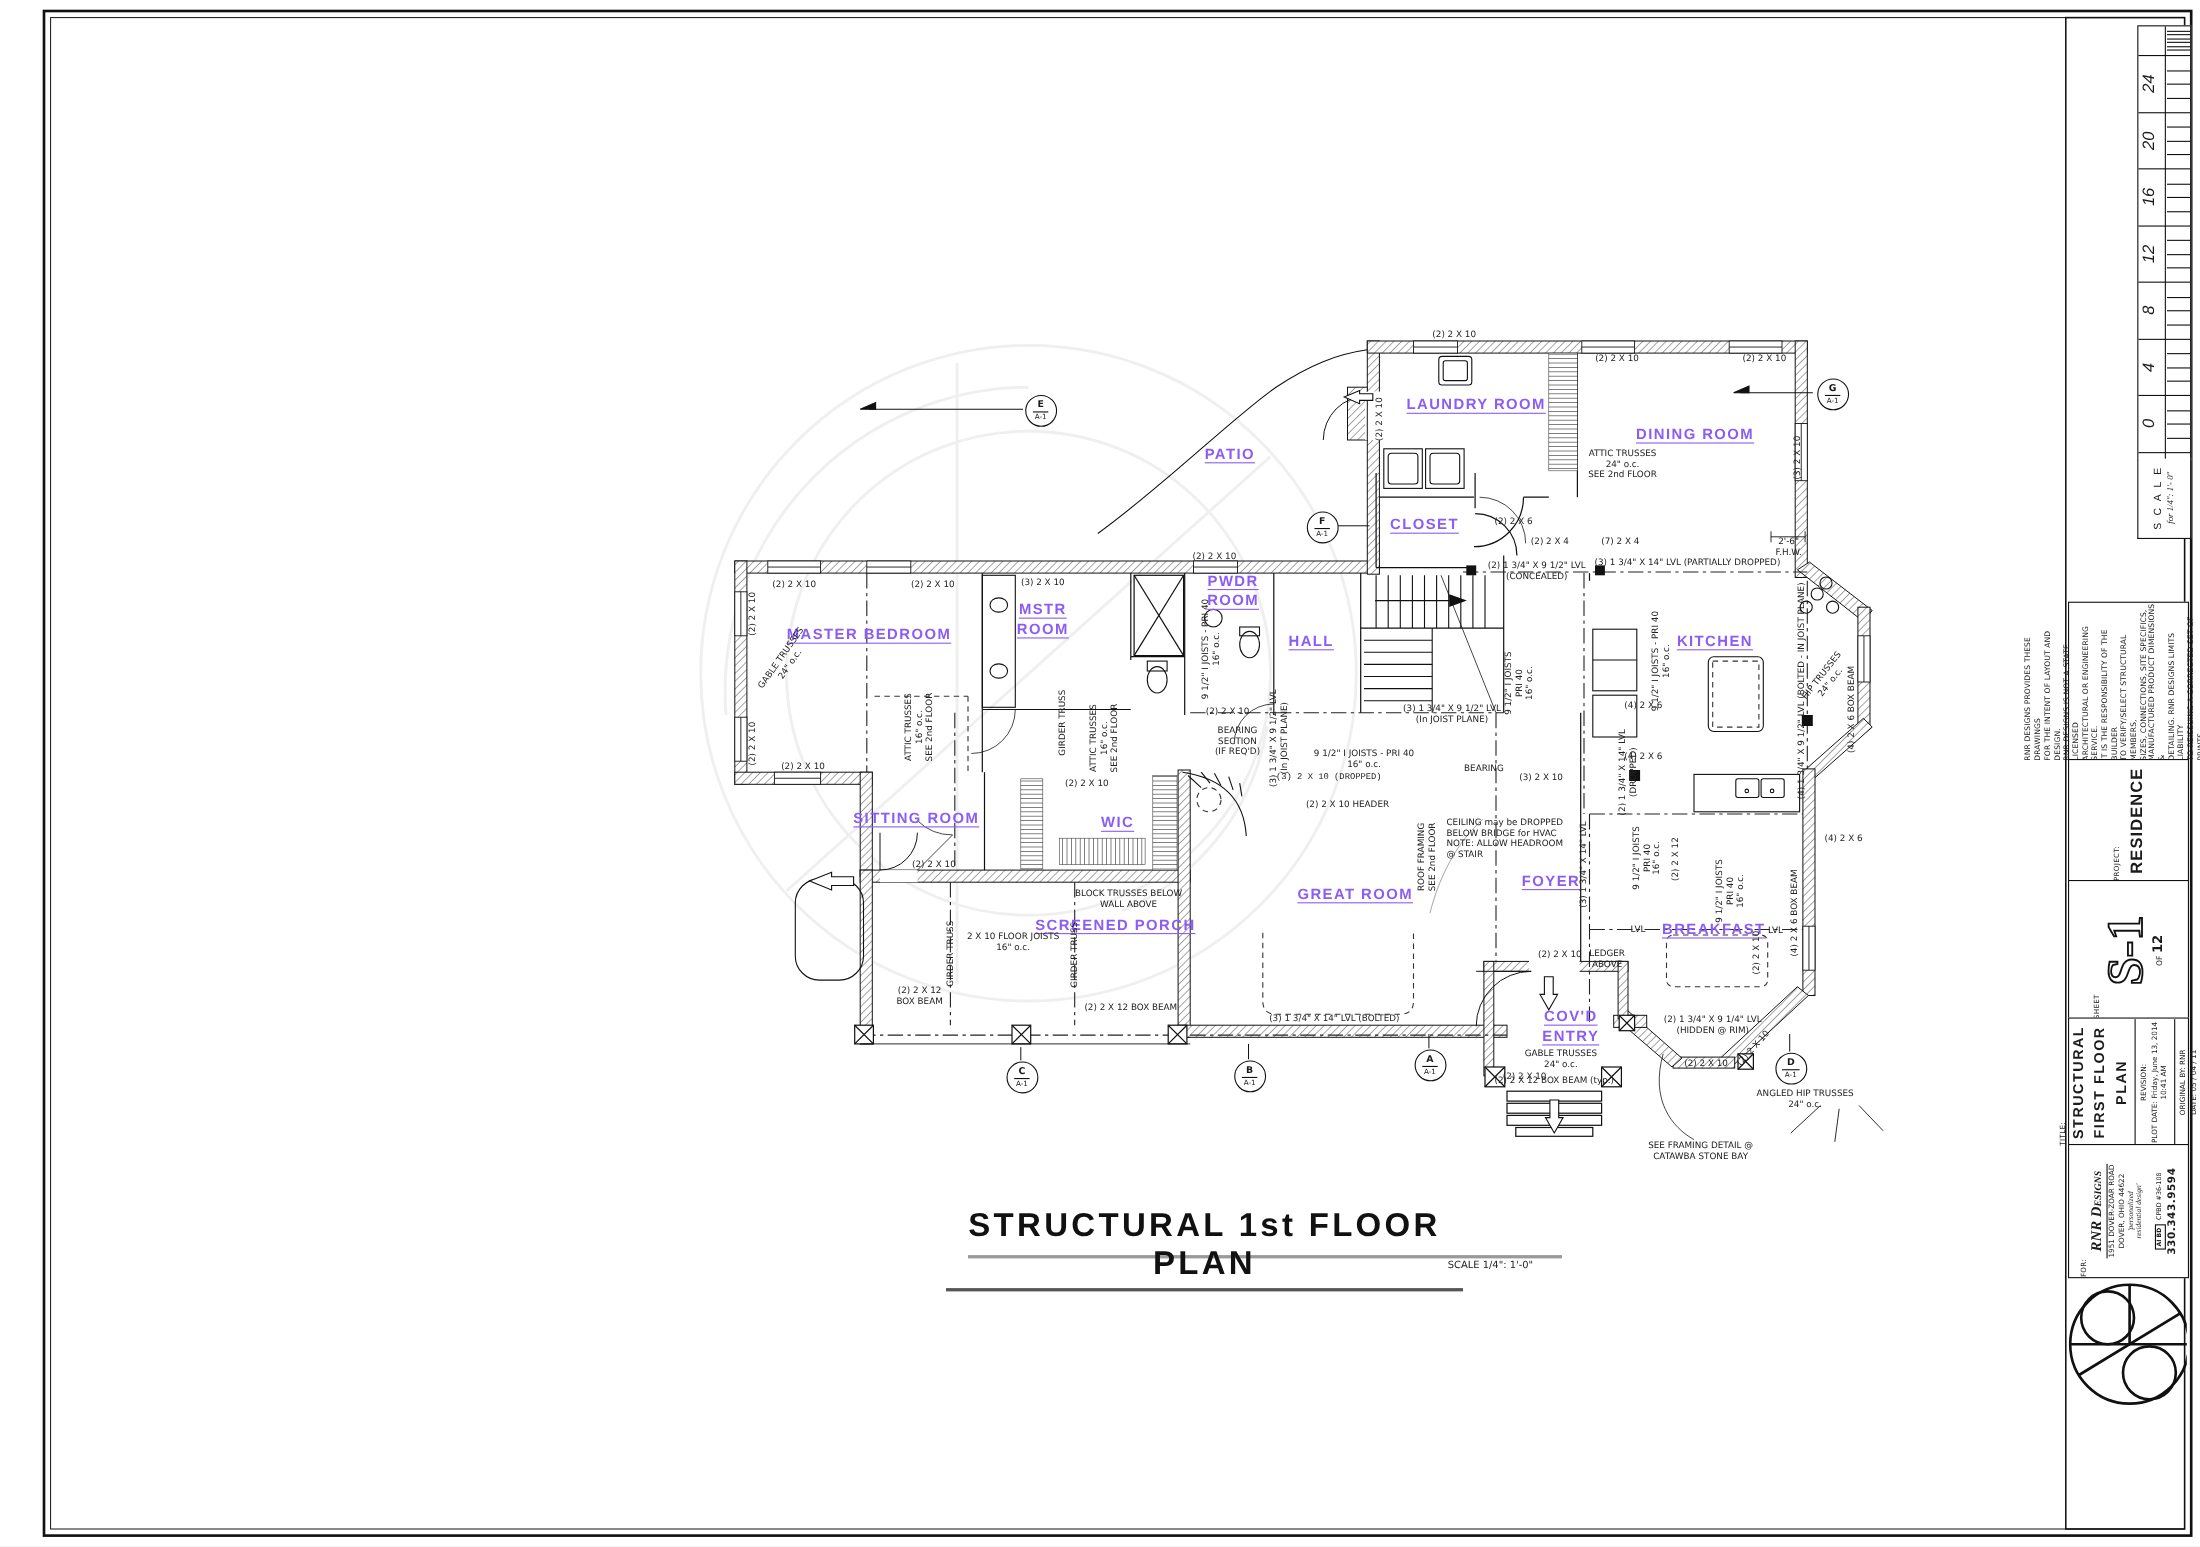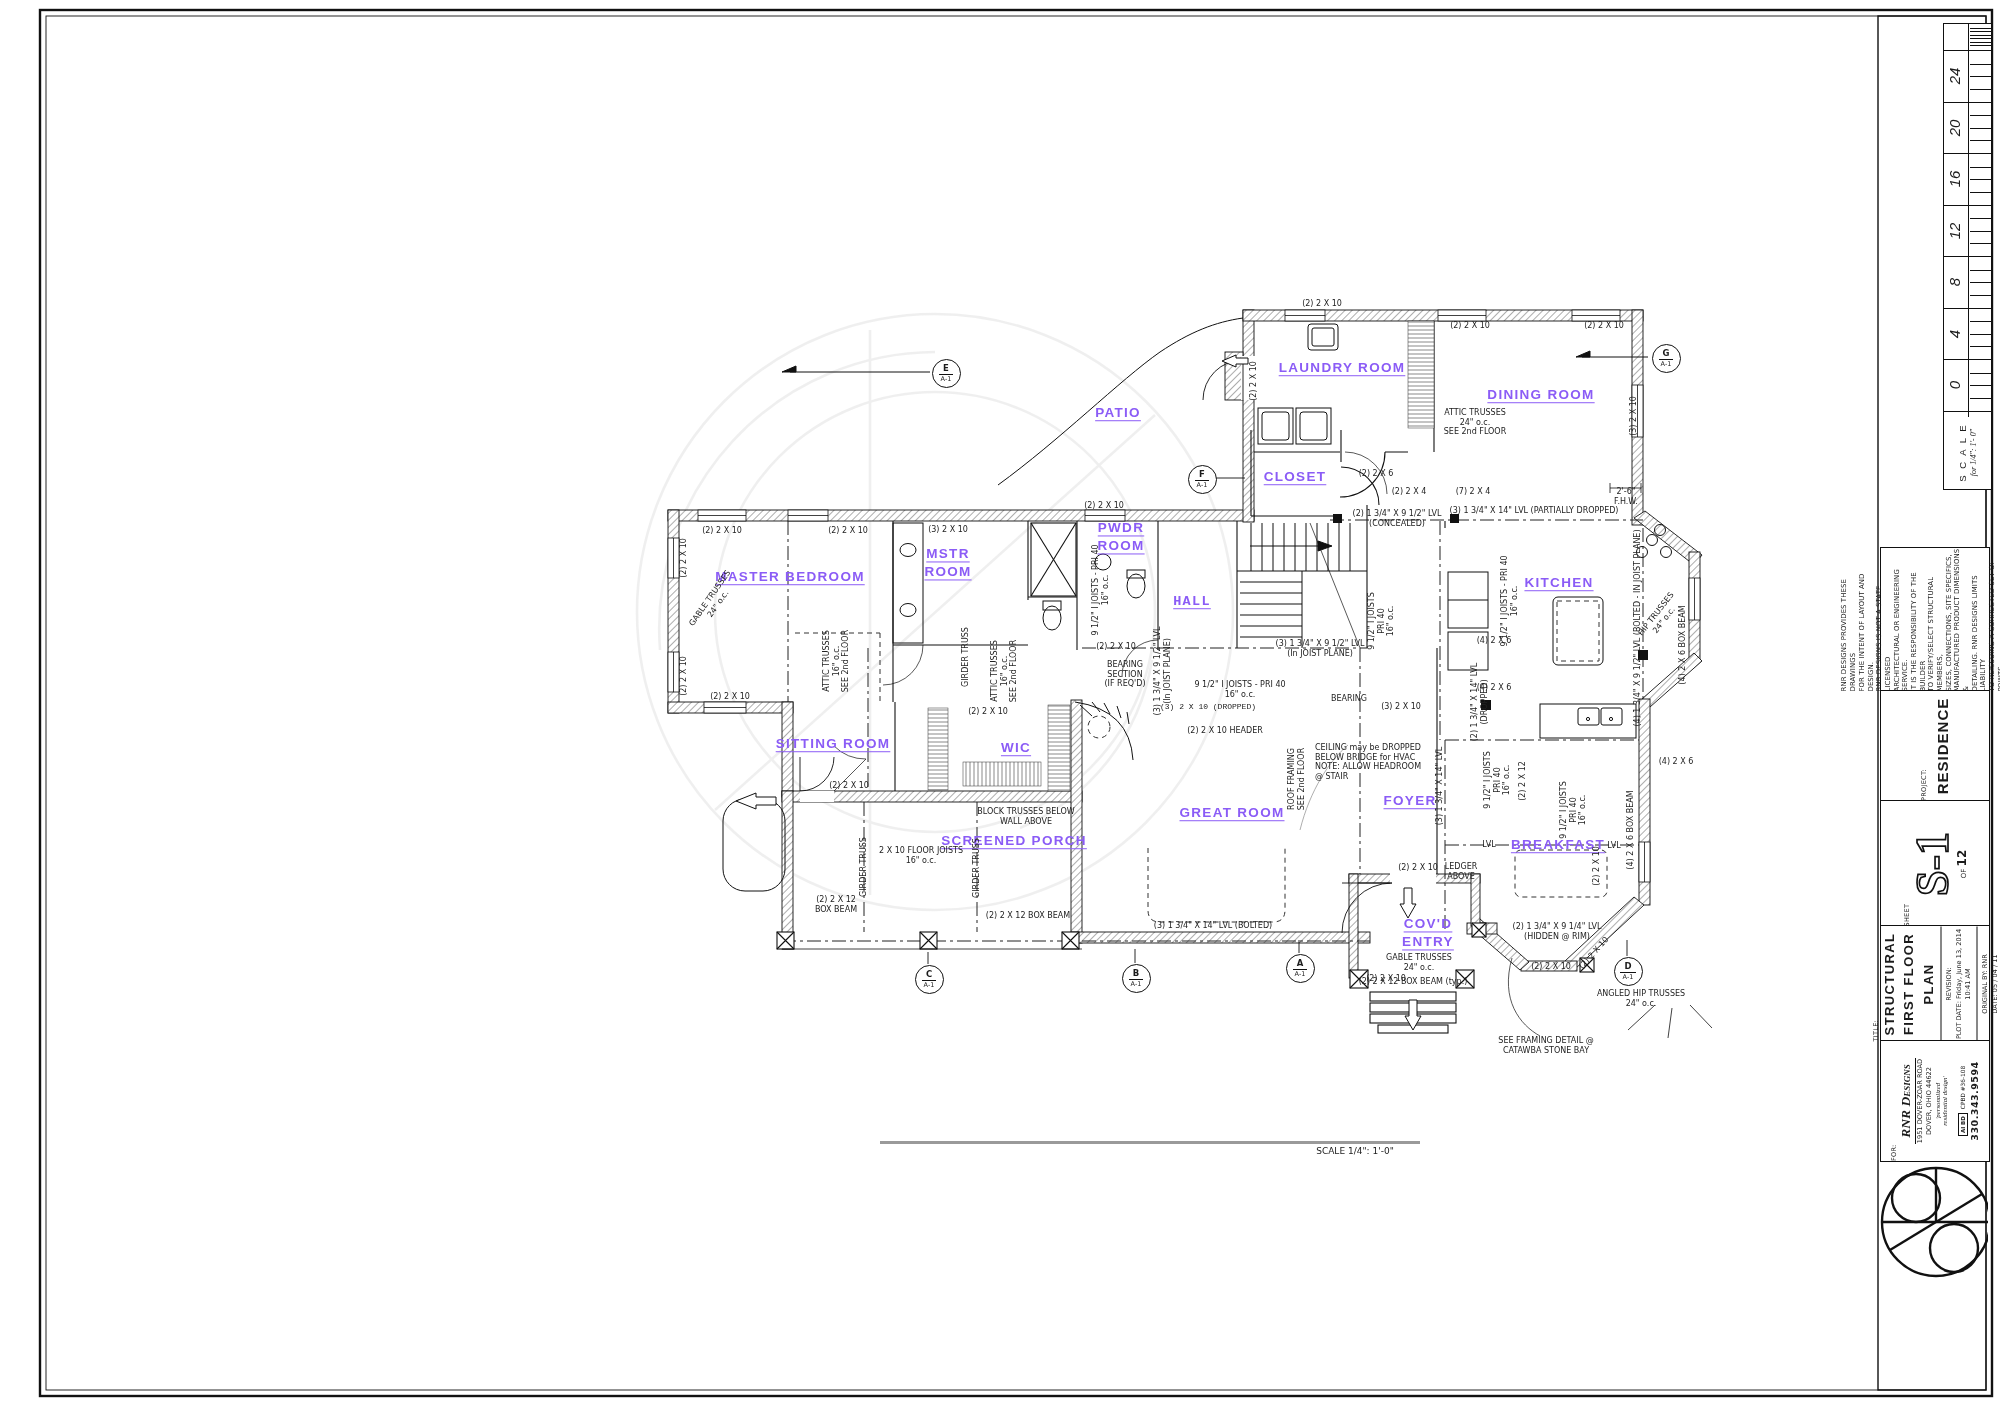--- a/index.html
+++ b/index.html
@@ -315,21 +315,21 @@
   </svg>
 
   <div id="labels" class="abs" style="left:0;top:0;width:2000px;height:1406px;z-index:5;">
       <div class="rm" style="left: 790px; top: 577px; transform: translate(-50%, -50%);">MASTER BEDROOM</div>
       <div class="rm" style="left: 833px; top: 744px; transform: translate(-50%, -50%);">SITTING ROOM</div>
       <div class="rm" style="left: 1016px; top: 748px; transform: translate(-50%, -50%);">WIC</div>
       <div class="rm" style="left: 948px; top: 563px; transform: translate(-50%, -50%);">MSTR
 ROOM</div>
       <div class="rm" style="left: 1121px; top: 537px; transform: translate(-50%, -50%);">PWDR
 ROOM</div>
-      <div class="rm" style="left: 1192px; top: 602px; transform: translate(-50%, -50%); font-family: Liberation Mono, monospace;">HALL</div>
+      <div class="rm" style="left: 1192px; top: 583px; transform: translate(-50%, -50%);">HALL</div>
       <div class="rm" style="left: 1295px; top: 477px; transform: translate(-50%, -50%);">CLOSET</div>
       <div class="rm" style="left: 1342px; top: 368px; transform: translate(-50%, -50%);">LAUNDRY ROOM</div>
       <div class="rm" style="left: 1541px; top: 395px; transform: translate(-50%, -50%);">DINING ROOM</div>
       <div class="rm" style="left: 1559px; top: 583px; transform: translate(-50%, -50%);">KITCHEN</div>
       <div class="rm" style="left: 1232px; top: 813px; transform: translate(-50%, -50%);">GREAT ROOM</div>
       <div class="rm" style="left: 1410px; top: 801px; transform: translate(-50%, -50%);">FOYER</div>
       <div class="rm" style="left: 1558px; top: 845px; transform: translate(-50%, -50%);">BREAKFAST</div>
       <div class="rm" style="left: 1428px; top: 933px; transform: translate(-50%, -50%);">COV'D
 ENTRY</div>
       <div class="rm" style="left: 1014px; top: 841px; transform: translate(-50%, -50%);">SCREENED PORCH</div>
@@ -465,20 +465,21 @@
         <span class="mk-l">F</span>
         <span class="mk-r">A-1</span>
       </div>
       <div class="mk" style="left: 1665px; top: 357px;">
         <span class="mk-l">G</span>
         <span class="mk-r">A-1</span>
       </div>
     </div>
 
   <div id="plan-title-rule"></div>
+  <div id="plan-title">STRUCTURAL 1st FLOOR PLAN</div>
   <div id="plan-scale">SCALE 1/4": 1'-0"</div>
 
 
   <div id="ruler">
     <div id="ruler-cells">
         <div class="rdiv"></div>
         <div class="rcell" style="height: 26px;">
           <div class="rtd" style="top: 3.5px;"></div>
           <div class="rtd" style="top: 7px;"></div>
           <div class="rtd" style="top: 10.5px;"></div>

